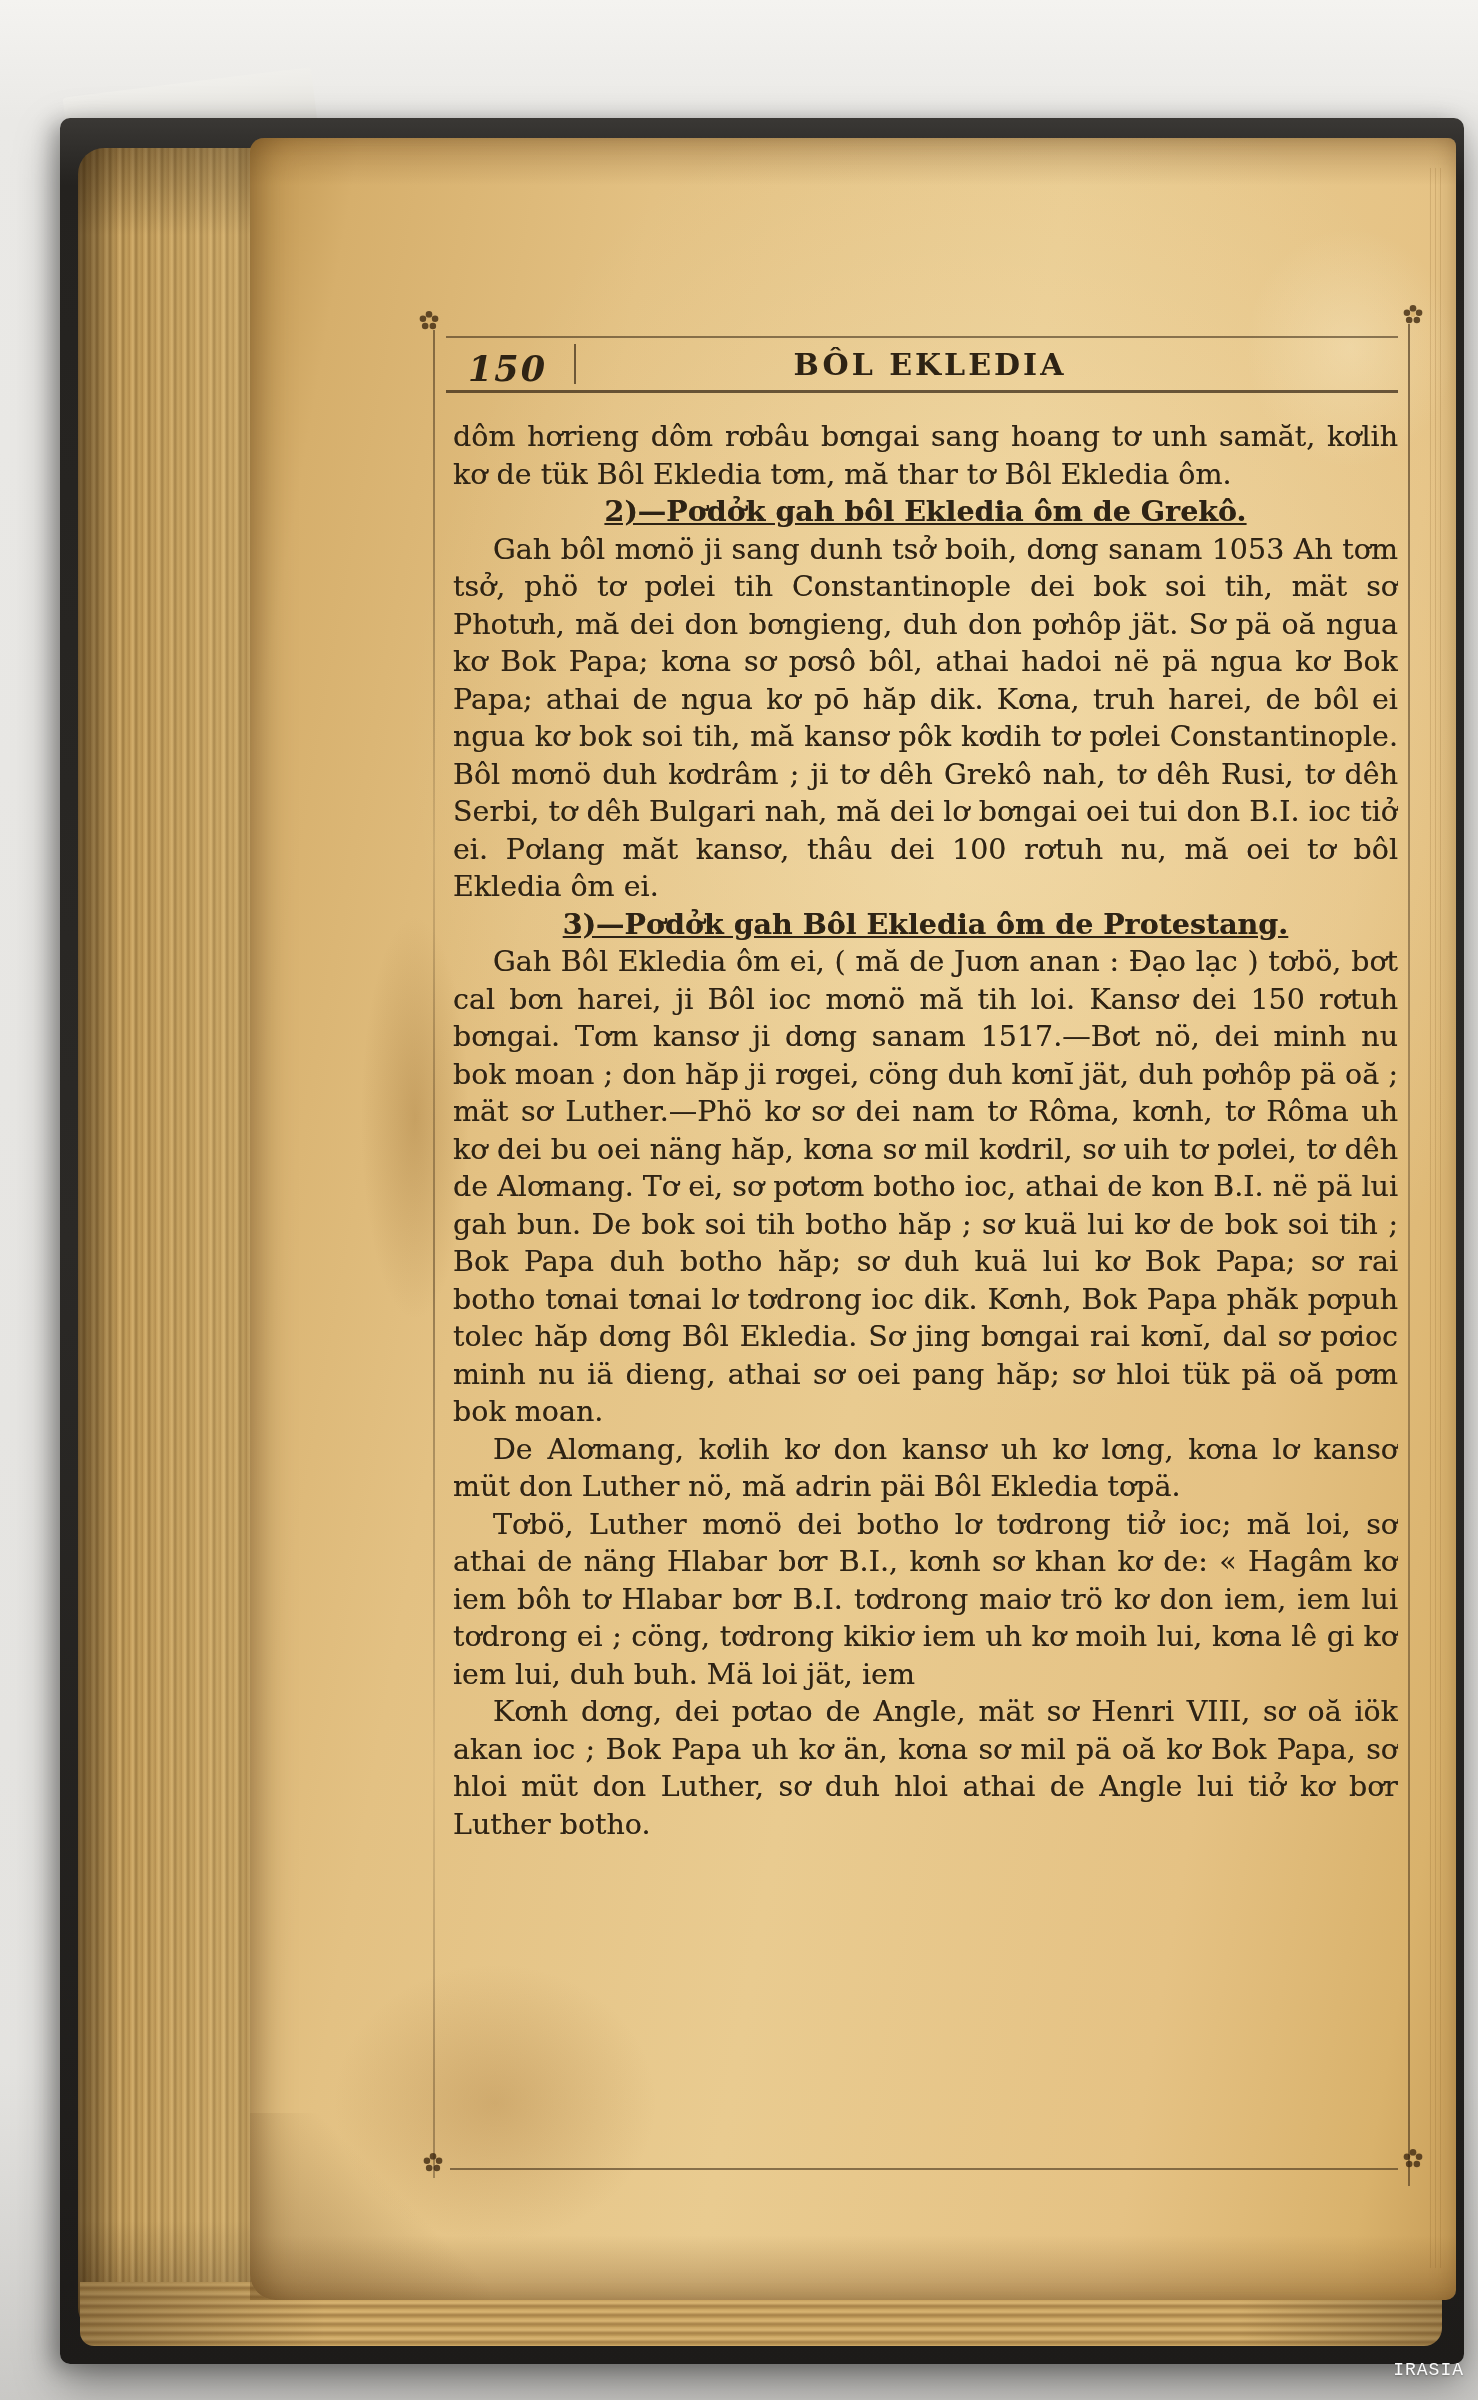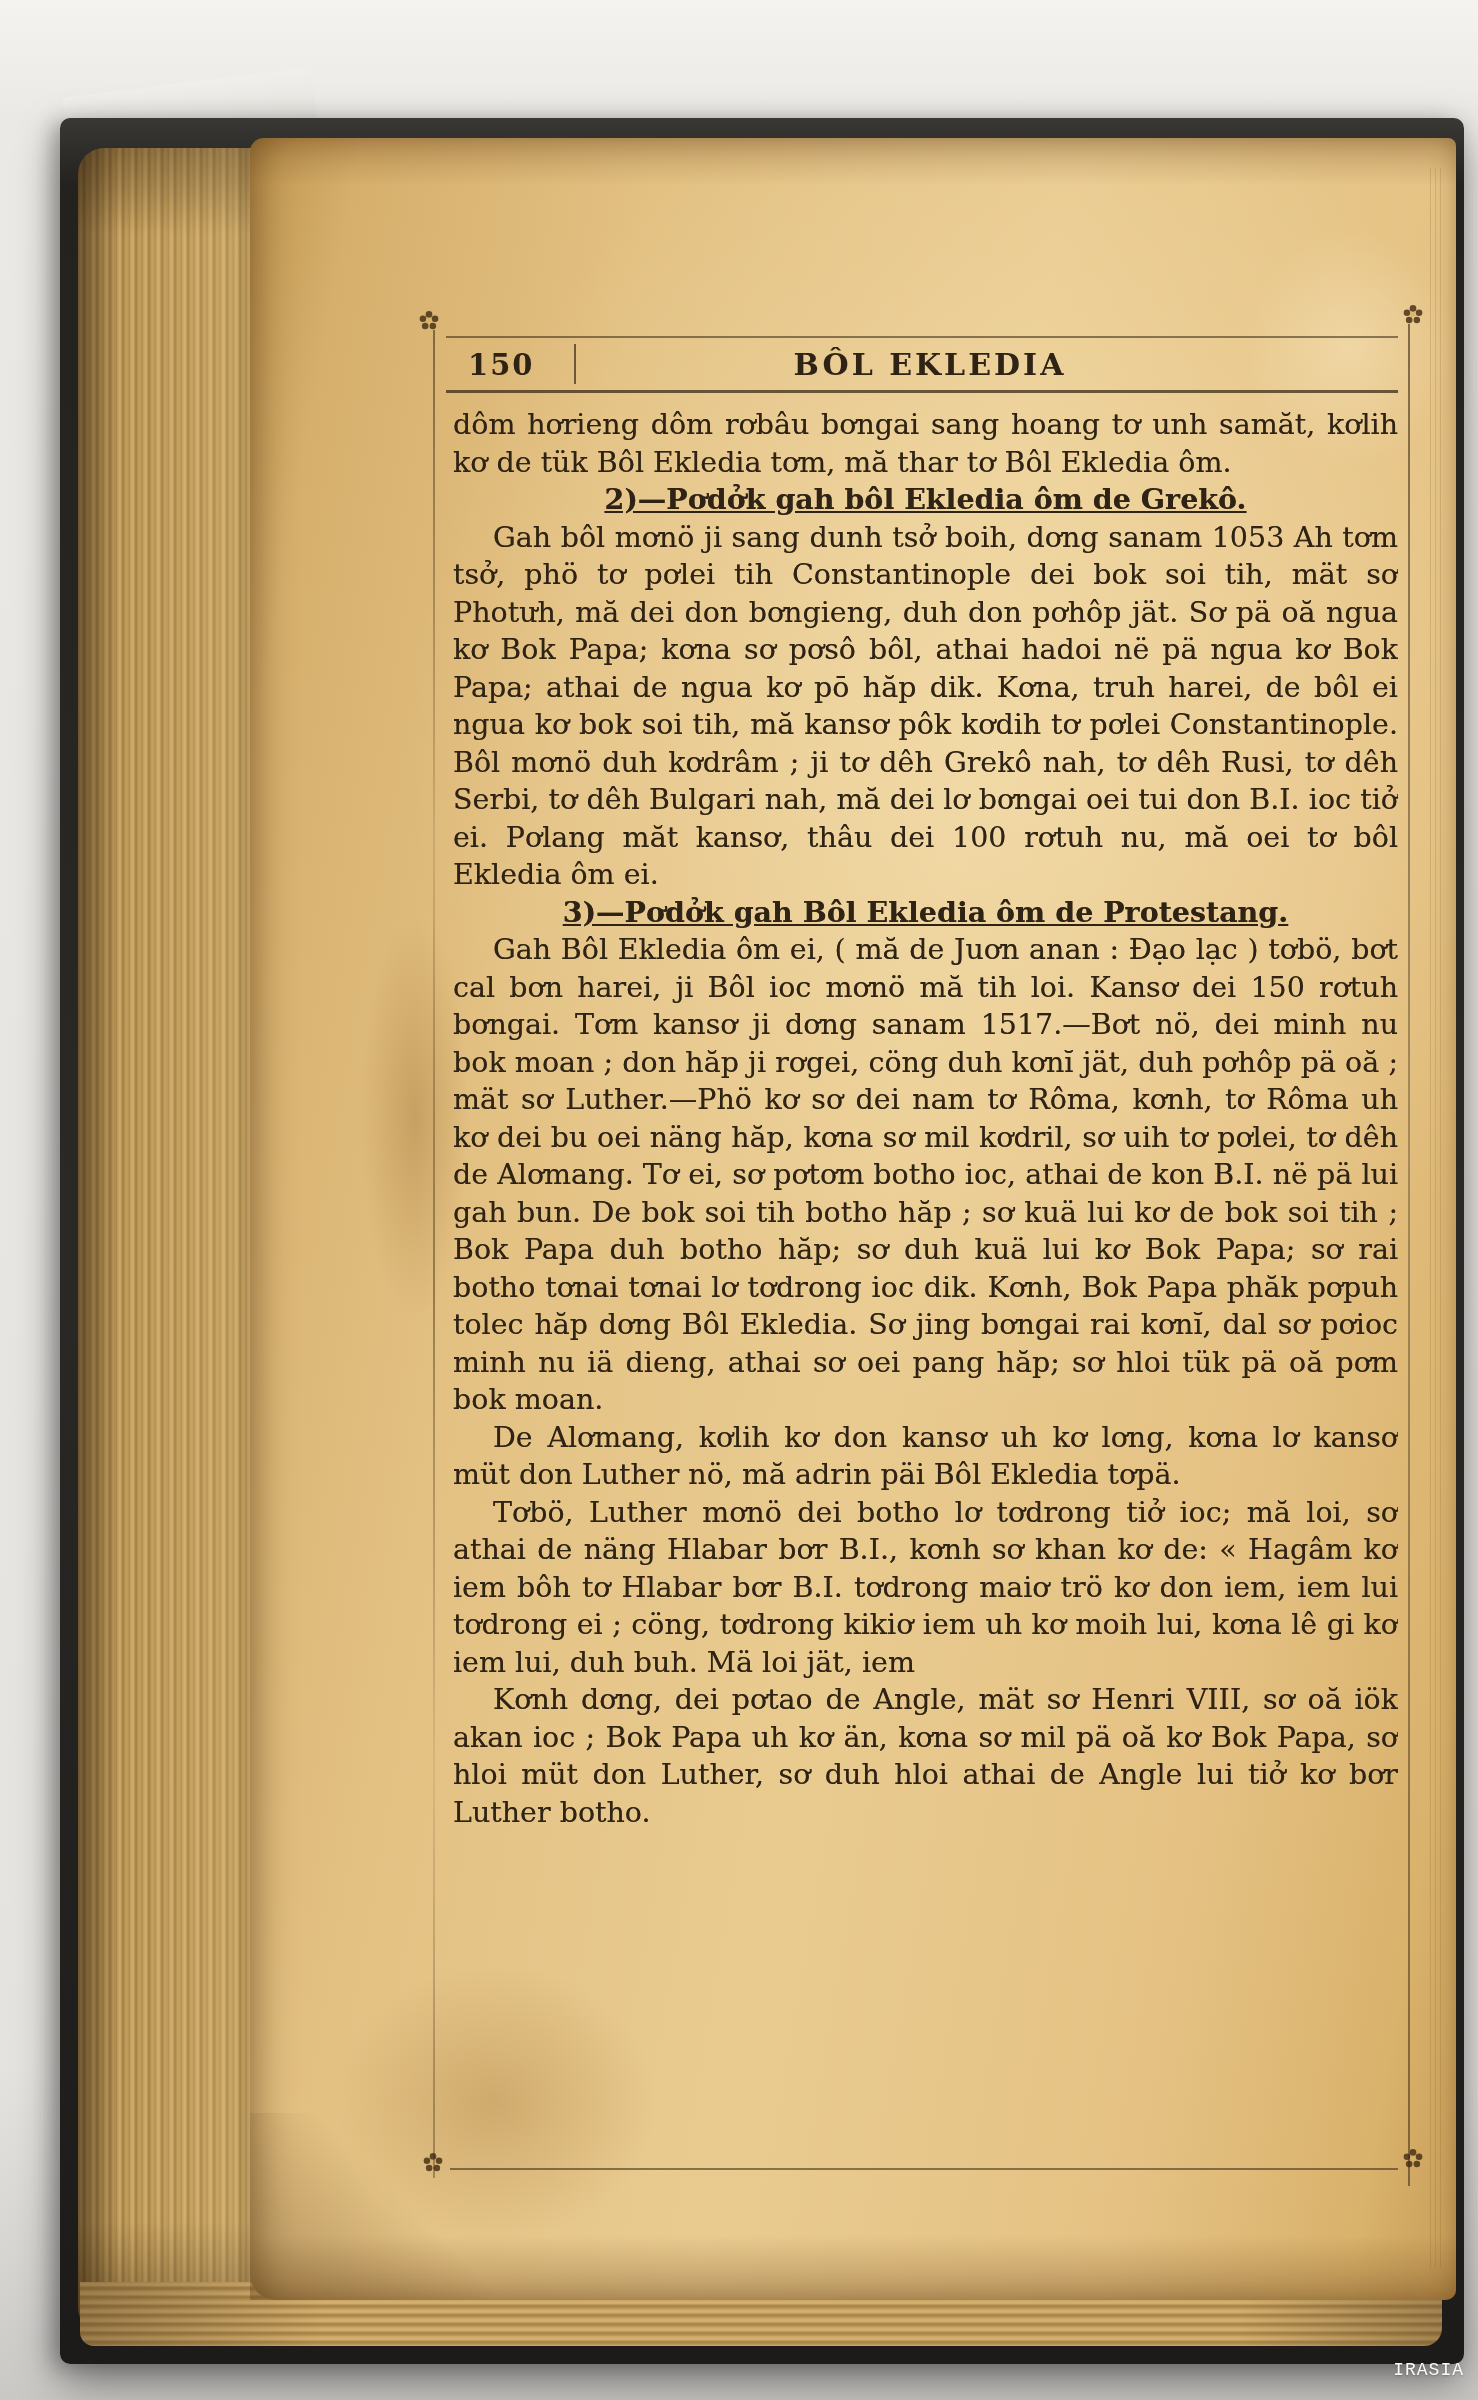--- a/index.html
+++ b/index.html
@@ -62,30 +62,30 @@
     background: linear-gradient(180deg, rgba(58,40,20,.55) 0%, rgba(58,40,20,.12) 28%, rgba(58,40,20,.45) 52%, rgba(58,40,20,.08) 78%, rgba(58,40,20,.38) 100%);
   }
   .frame-line-right {
     position: absolute; left: 1158px; top: 186px; width: 2px; height: 1862px;
     background: linear-gradient(180deg, rgba(58,40,20,.60) 0%, rgba(58,40,20,.35) 45%, rgba(58,40,20,.55) 100%);
   }
   .rule-top { position: absolute; left: 196px; top: 198px; width: 952px; height: 2px; background: rgba(55,38,18,.55); }
   .rule-header { position: absolute; left: 196px; top: 252px; width: 952px; height: 3px; background: rgba(48,33,15,.70); }
   .rule-footer { position: absolute; left: 200px; top: 2030px; width: 948px; height: 2px; background: rgba(55,38,18,.55); }
   .header-row { position: absolute; left: 196px; top: 204px; width: 952px; height: 46px; color: #2e2314; }
-  .page-number { position: absolute; left: 22px; top: 6px; font-size: 29px; font-weight: bold; letter-spacing: 2px; }
+  .page-number { position: absolute; left: 22px; top: 6px; font-size: 35px; font-weight: bold; letter-spacing: 2px; font-style: italic; }
   .header-divider { position: absolute; left: 128px; top: 2px; width: 2px; height: 40px; background: rgba(48,33,15,.65); }
   .running-title { position: absolute; left: 8px; top: 5px; width: 100%; text-align: center; font-size: 30px; font-weight: bold; letter-spacing: 3px; }
   .ornament { position: absolute; width: 22px; height: 22px; opacity: .85; }
   .orn-tl { left: 168px; top: 172px; }
   .orn-tr { left: 1152px; top: 166px; }
   .orn-bl { left: 172px; top: 2014px; }
   .orn-br { left: 1152px; top: 2010px; }
   .body-text {
-    position: absolute; left: 203px; top: 268px; width: 945px; height: 1730px;
+    position: absolute; left: 203px; top: 280px; width: 945px; height: 1730px;
     overflow: hidden; color: #2e2314;
     font-size: 28.5px; line-height: 37.5px; text-align: justify;
     text-shadow: 0 0 0.5px rgba(46,35,20,.55);
   }
   .body-text p { margin: 0; }
   .body-text p.indent { text-indent: 40px; }
   .body-text p.italic { font-style: italic; }
   .sec-head { text-align: center; font-weight: bold; margin: 17px 0 15px; text-indent: 0 !important; text-decoration: underline; }
   .watermark {
     position: absolute; right: 14px; top: 2360px;

